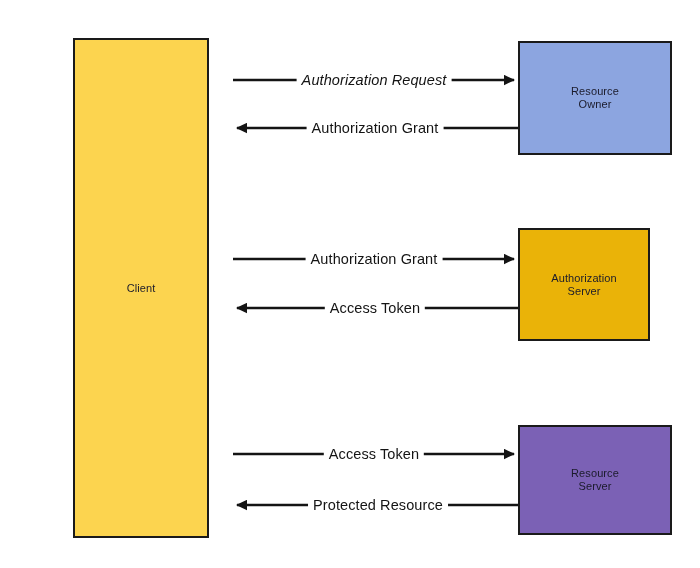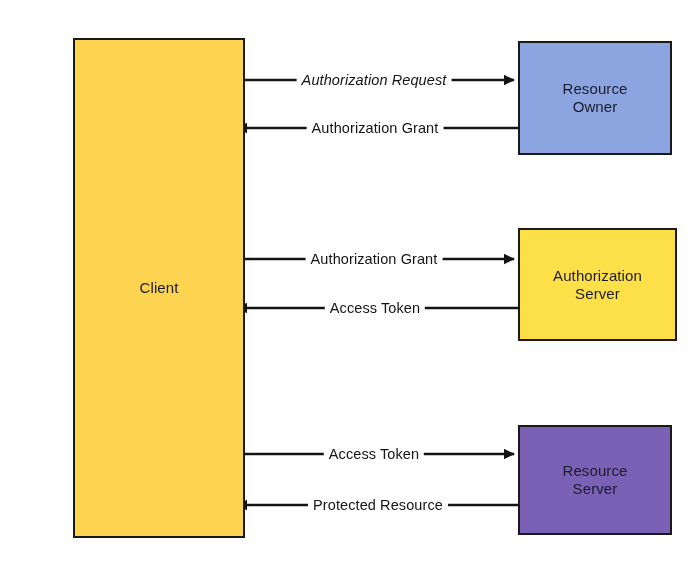--- a/index.html
+++ b/index.html
@@ -21,44 +21,44 @@
   .node {
     position: absolute;
     box-sizing: border-box;
     border: 2px solid #1a1a1a;
     display: flex;
     align-items: center;
     justify-content: center;
     text-align: center;
     line-height: 1.18;
     color: #1b1b2b;
-    font-size: 15px;
+    font-size: 11px;
     letter-spacing: 0.1px;
     white-space: pre-line;
   }
   #node-client {
     left: 73px;
     top: 38px;
-    width: 172px;
+    width: 136px;
     height: 500px;
     background: #fcd44f;
   }
   #node-resource-owner {
     left: 518px;
     top: 41px;
     width: 154px;
     height: 114px;
     background: #8ca5e0;
   }
   #node-authorization-server {
     left: 518px;
     top: 228px;
-    width: 159px;
+    width: 132px;
     height: 113px;
-    background: #fde047;
+    background: #eab308;
   }
   #node-resource-server {
     left: 518px;
     top: 425px;
     width: 154px;
     height: 110px;
     background: #7b61b5;
   }
   .flow {
     position: absolute;

